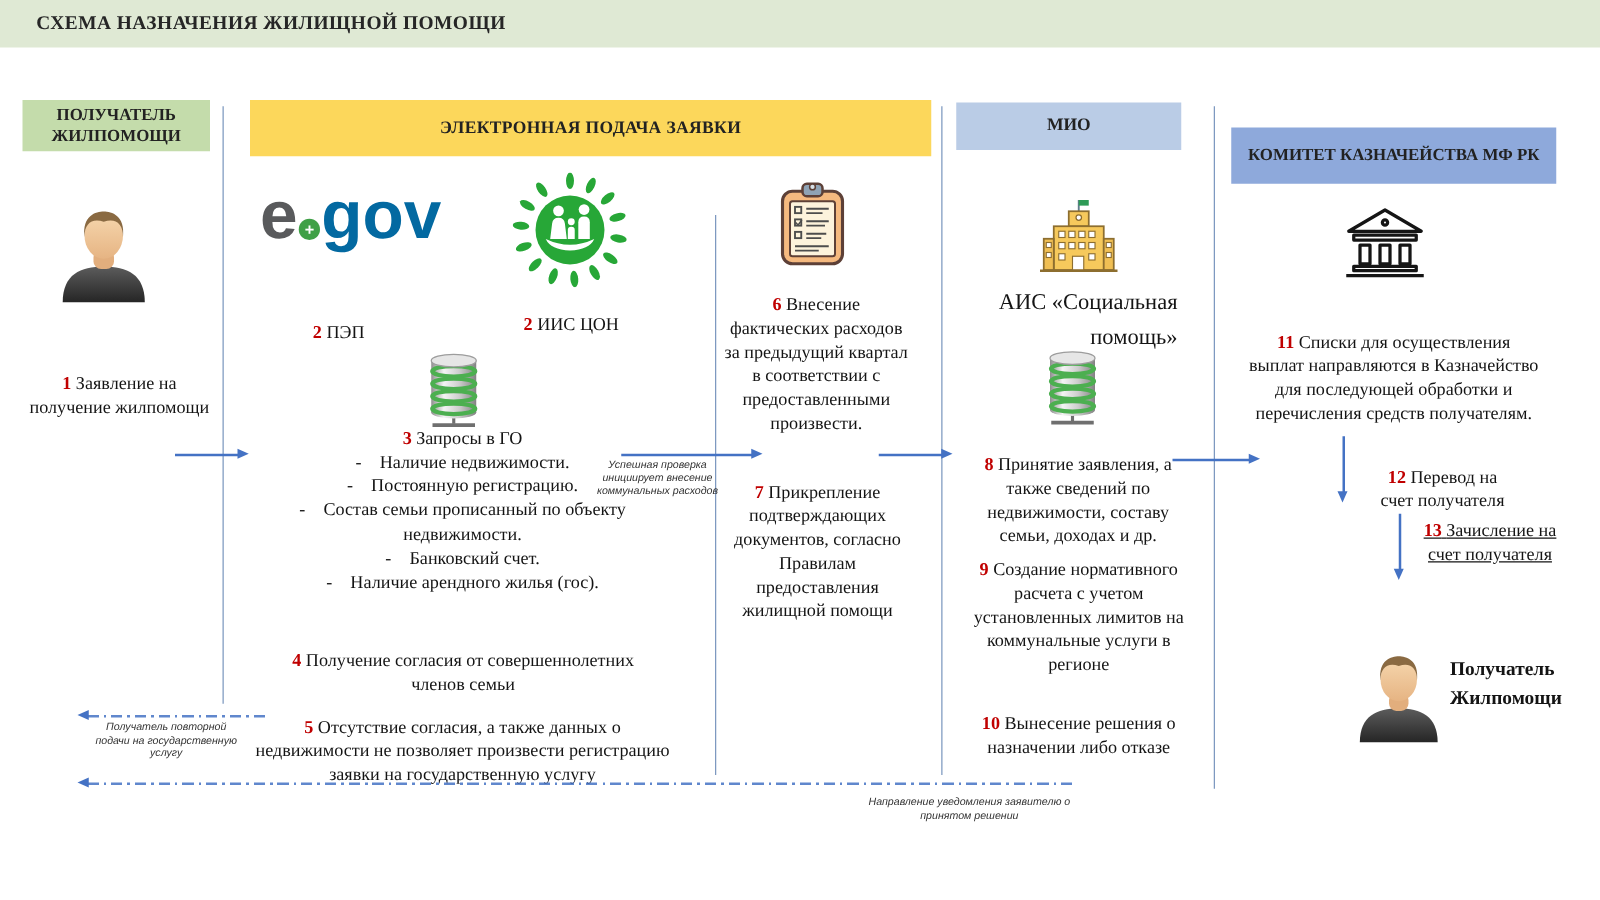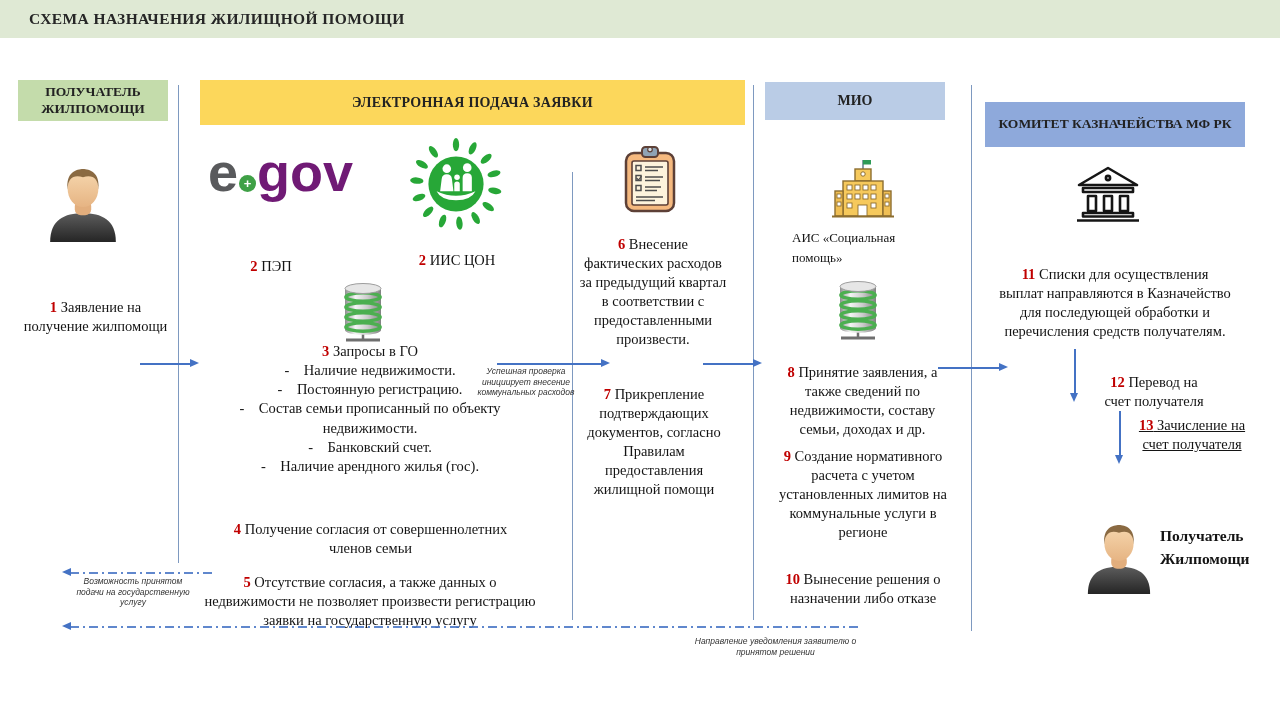--- a/index.html
+++ b/index.html
@@ -34,31 +34,31 @@
   .dashdot{position:absolute;height:1.5px;opacity:.85;
            background:repeating-linear-gradient(90deg,#4472c4 0 9px,transparent 9px 13px,#4472c4 13px 15px,transparent 15px 19px);}
 
   
   .step{position:absolute;text-align:center;font-size:14.5px;line-height:1.32;color:#141414;}
   .n{color:#c00000;font-weight:bold;}
   .bullets .bullet{text-align:center;}
   .sub{display:block;}
   .note{position:absolute;text-align:center;font-family:"Liberation Sans",sans-serif;
         font-style:italic;font-size:8.5px;line-height:1.25;color:#333;}
-  .caption{position:absolute;text-align:left;font-size:13px;line-height:1.55;color:#141414;}
+  .caption{position:absolute;text-align:right;font-size:18px;line-height:1.55;color:#141414;}
   .bold-label{position:absolute;text-align:left;font-weight:bold;font-size:15.5px;line-height:1.5;color:#141414;}
 
   
   .icon{position:absolute;}
   .egov{position:absolute;display:flex;align-items:flex-end;}
   .egov-e{font-family:"Liberation Sans",sans-serif;font-weight:bold;font-size:54px;line-height:.82;color:#595a5c;}
   .egov-plus{width:17px;height:17px;border-radius:50%;background:#3fa046;color:#fff;display:flex;
              align-items:center;justify-content:center;font-family:"Liberation Sans",sans-serif;
              font-weight:bold;font-size:13px;margin:0 1px 2px 1px;}
-  .egov-gov{font-family:"Liberation Sans",sans-serif;font-weight:bold;font-size:54px;line-height:.82;color:#701a75;}
+  .egov-gov{font-family:"Liberation Sans",sans-serif;font-weight:bold;font-size:54px;line-height:.82;color:#0369a1;}
 </style>
 </head>
 <body>
 
 <div id="canvas">
 
   <div class="title-bar">СХЕМА НАЗНАЧЕНИЯ ЖИЛИЩНОЙ ПОМОЩИ</div>
 
   <div class="col-head ch1">ПОЛУЧАТЕЛЬ ЖИЛПОМОЩИ</div>
   <div class="col-head ch2">ЭЛЕКТРОННАЯ ПОДАЧА ЗАЯВКИ</div>
@@ -319,19 +319,19 @@
     <path d="M6 74 C6 52 20 46 38 46 C56 46 70 52 70 74 Z" fill="url(#bodyG)"></path>
     <rect x="30" y="33" width="16" height="15" rx="6" fill="#e2ae7d"></rect>
     <ellipse cx="38" cy="22" rx="15" ry="18" fill="url(#skinG)"></ellipse>
     <path d="M23 23 C21 6 32 3 38 3 C44 3 55 6 53 23 C53 12 47 8 38 11 C29 8 23 12 23 23 Z" fill="#8a6a42"></path>
   </svg>
 
   <div class="bold-label" style="left:1160px;top:524px;width:112px;">Получатель Жилпомощи</div>
 
   <div class="dashdot" style="left:70px;top:572px;width:143px;"></div>
   <div class="arr-l" style="left:62px;top:568px;"></div>
-  <div class="note" style="left:72px;top:576px;width:122px;">Возможность принятом подачи на государственную услугу</div>
+  <div class="note" style="left:72px;top:576px;width:122px;">Получатель повторной подачи на государственную услугу</div>
 
   <div class="dashdot" style="left:70px;top:626px;width:788px;"></div>
   <div class="arr-l" style="left:62px;top:622px;"></div>
   <div class="note" style="left:688px;top:636px;width:175px;">Направление уведомления заявителю о принятом решении</div>
 
 </div>
 
 </body></html>

